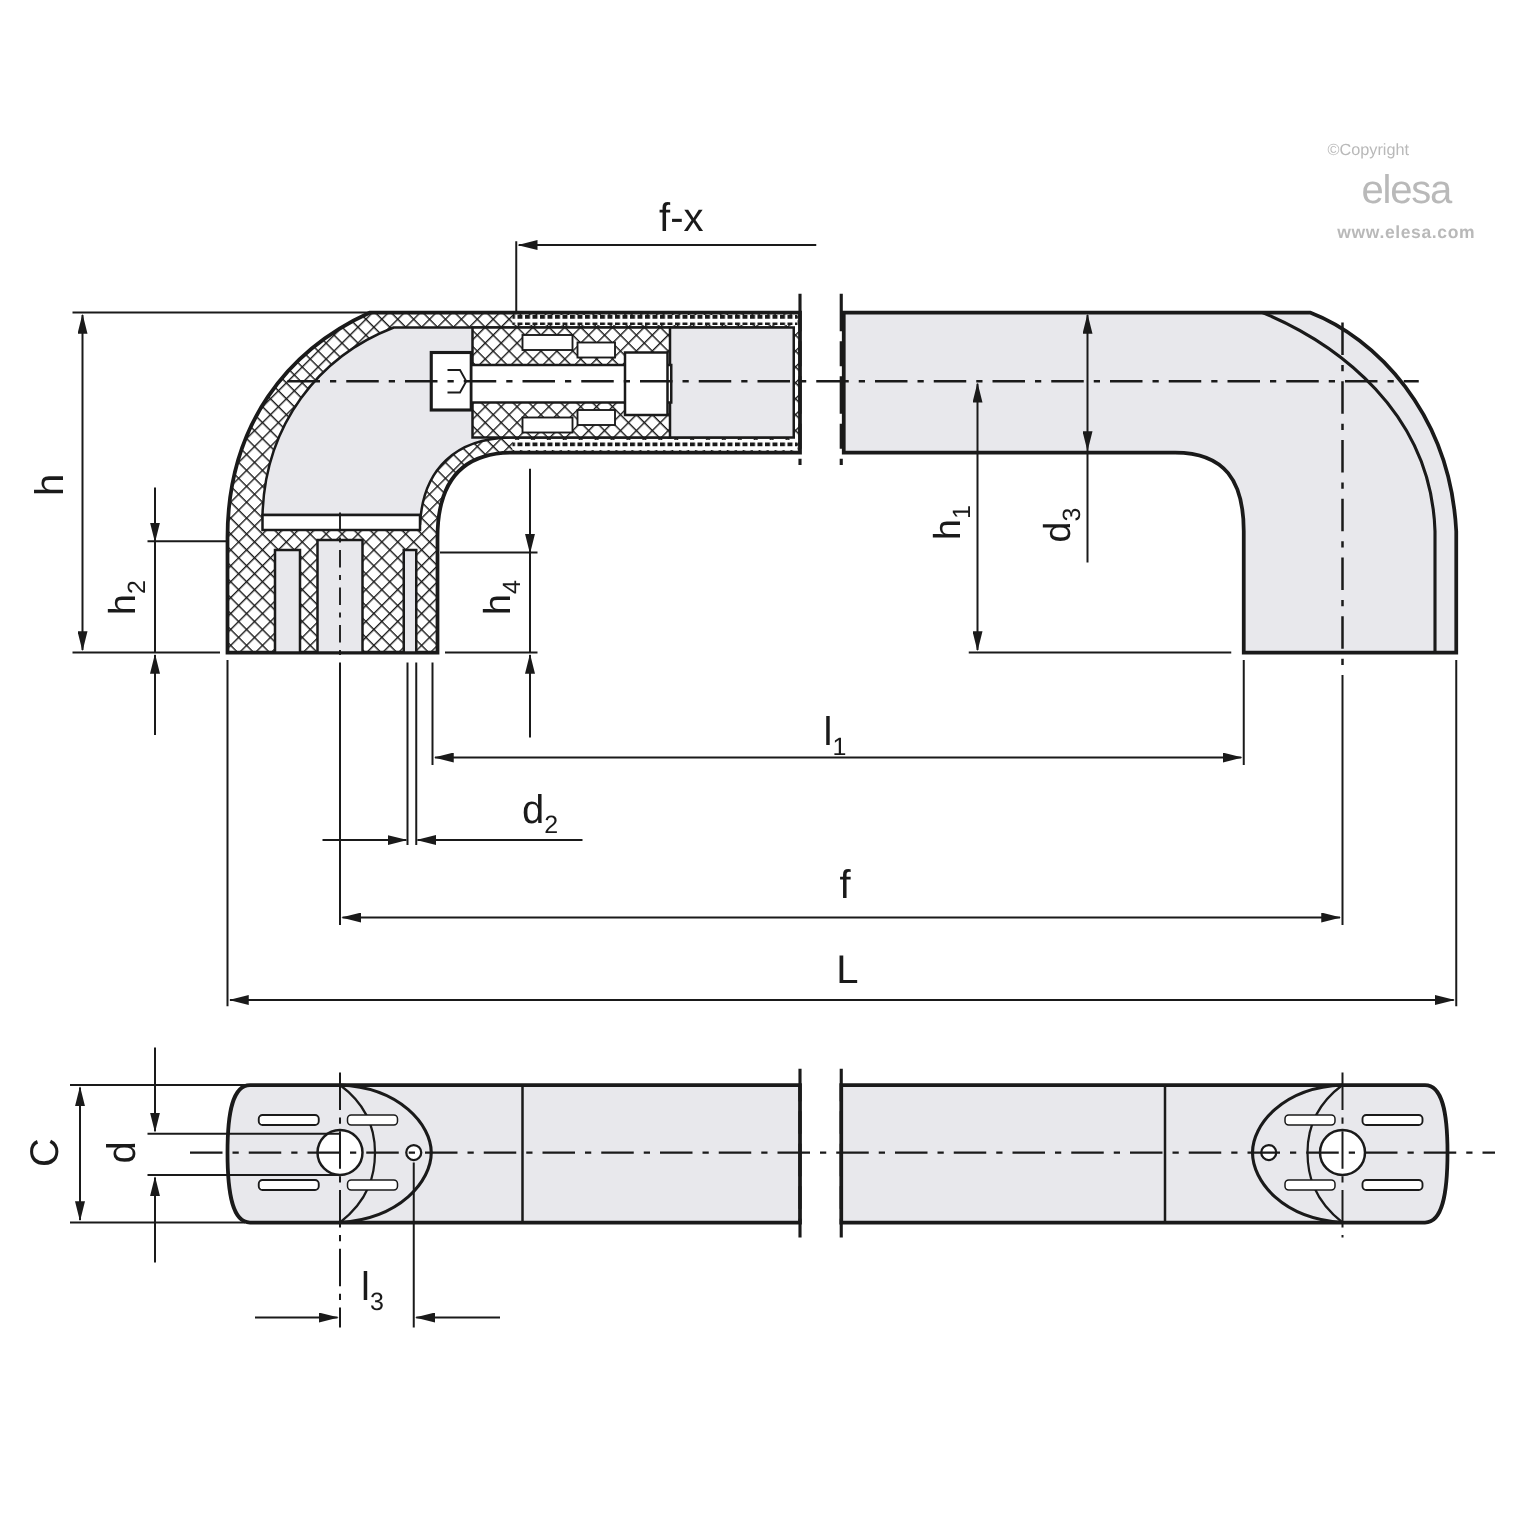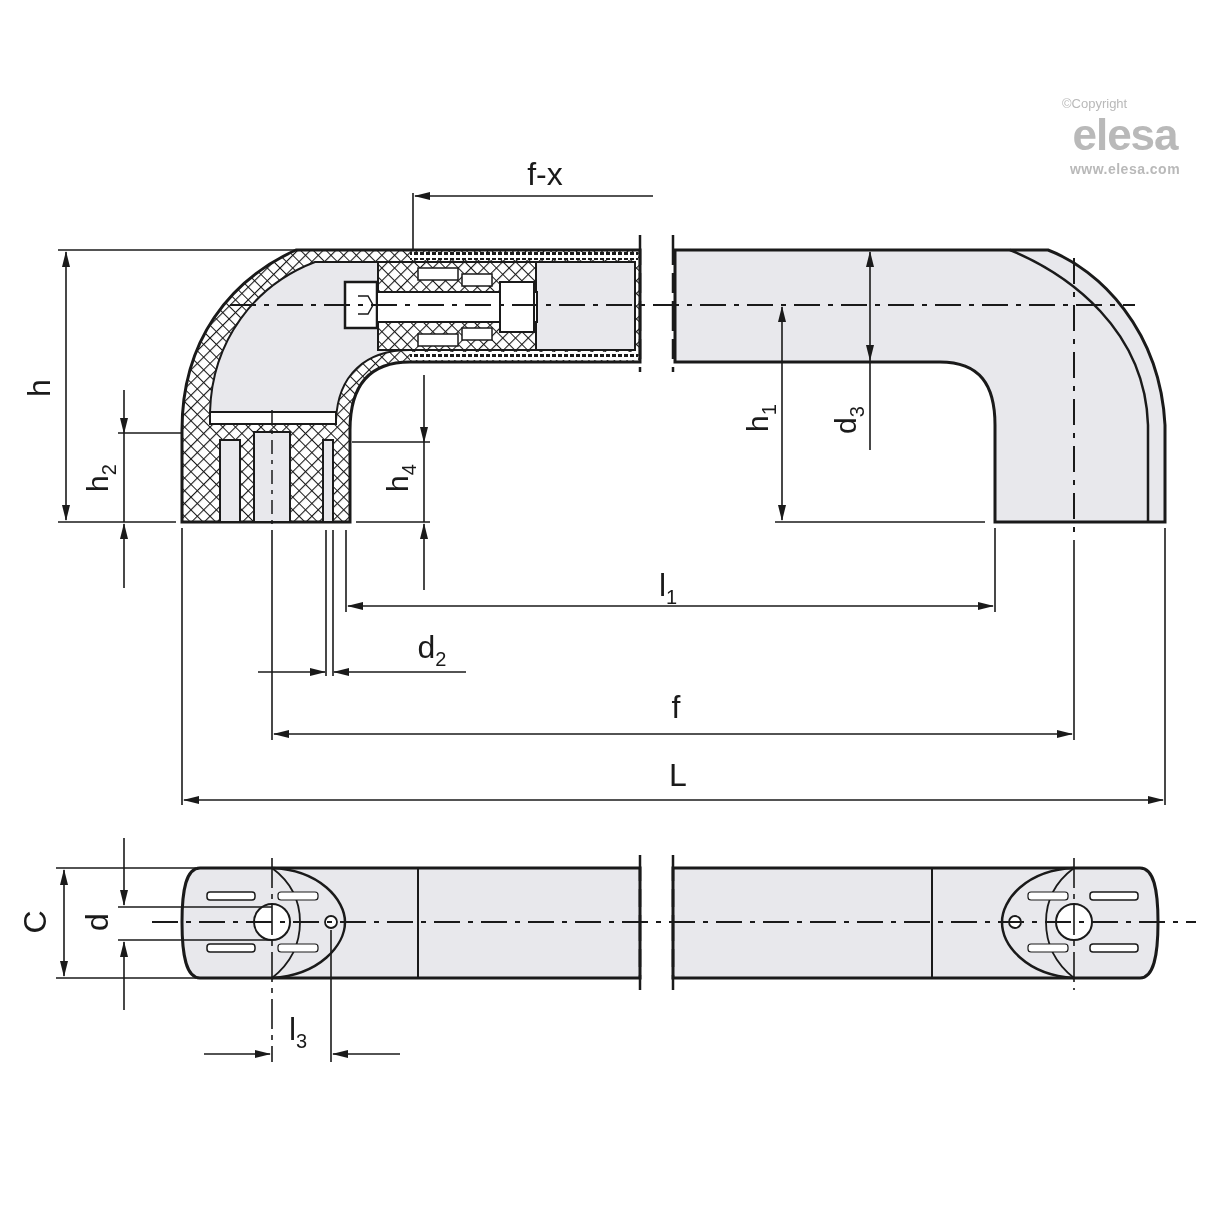--- a/index.html
+++ b/index.html
@@ -1,21 +1,21 @@
 <!DOCTYPE html>
 <html><head>
 <meta charset="utf-8">
 <style>
   html, body { margin:0; padding:0; background:#ffffff; }
   body { width:1214px; height:1214px; position:relative; overflow:hidden; font-family:"Liberation Sans", sans-serif; }
   #drawing { position:absolute; left:0; top:0; }
   .lbl { font-family:"Liberation Sans", sans-serif; fill:#1a1a1a; }
-  .watermark { position:absolute; left:1040px; top:96px; width:170px; text-align:center; color:#b9b9b9; }
+  .watermark { position:absolute; left:1040px; top:112px; width:170px; text-align:center; color:#b9b9b9; }
   .wm-copy { font-size:13px; text-align:left; padding-left:22px; }
-  .wm-brand { font-size:44px; font-weight:bold; letter-spacing:-1px; line-height:44px; margin-top:2px; }
+  .wm-brand { font-size:32px; font-weight:normal; letter-spacing:-1px; line-height:44px; margin-top:2px; }
   .wm-url { font-size:14px; letter-spacing:0.5px; margin-top:4px;font-weight:bold; }
 </style>
 </head>
 <body>
 
 <svg id="drawing" width="1214" height="1214" viewBox="0 0 1214 1214" xmlns="http://www.w3.org/2000/svg">
   <defs>
     <pattern id="hatch" patternUnits="userSpaceOnUse" width="9" height="9" patternTransform="rotate(45)">
       <rect width="9" height="9" fill="#ffffff"></rect>
       <path d="M0 0 H9 M0 0 V9" stroke="#1a1a1a" stroke-width="2.2"></path>

